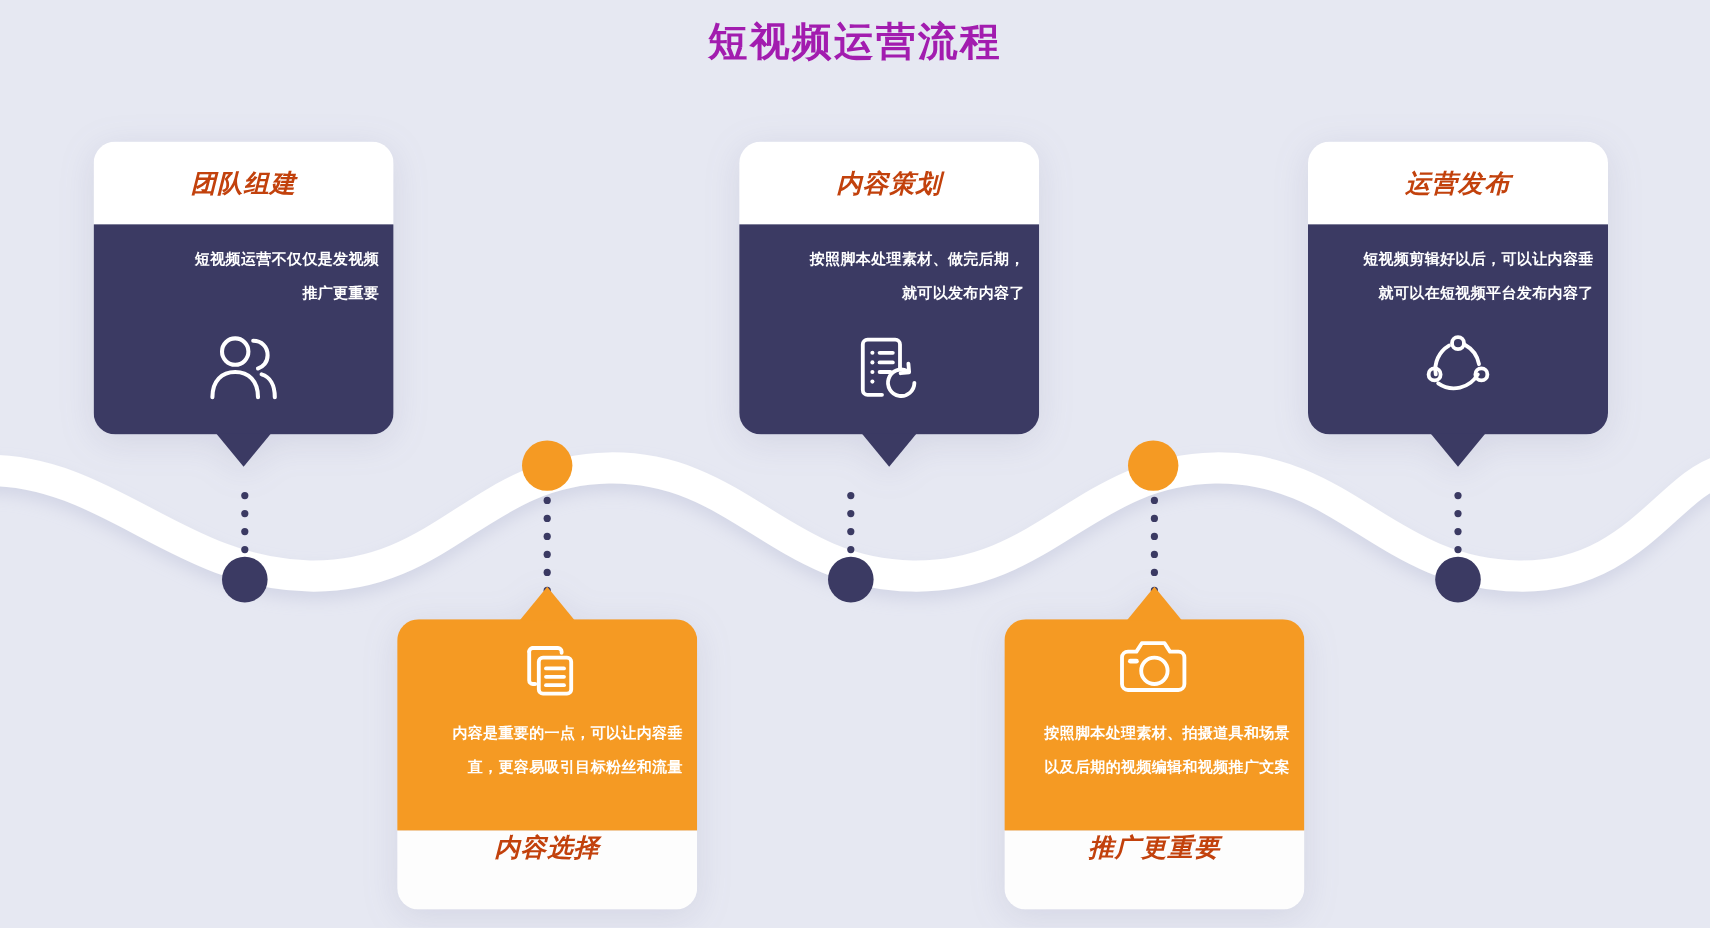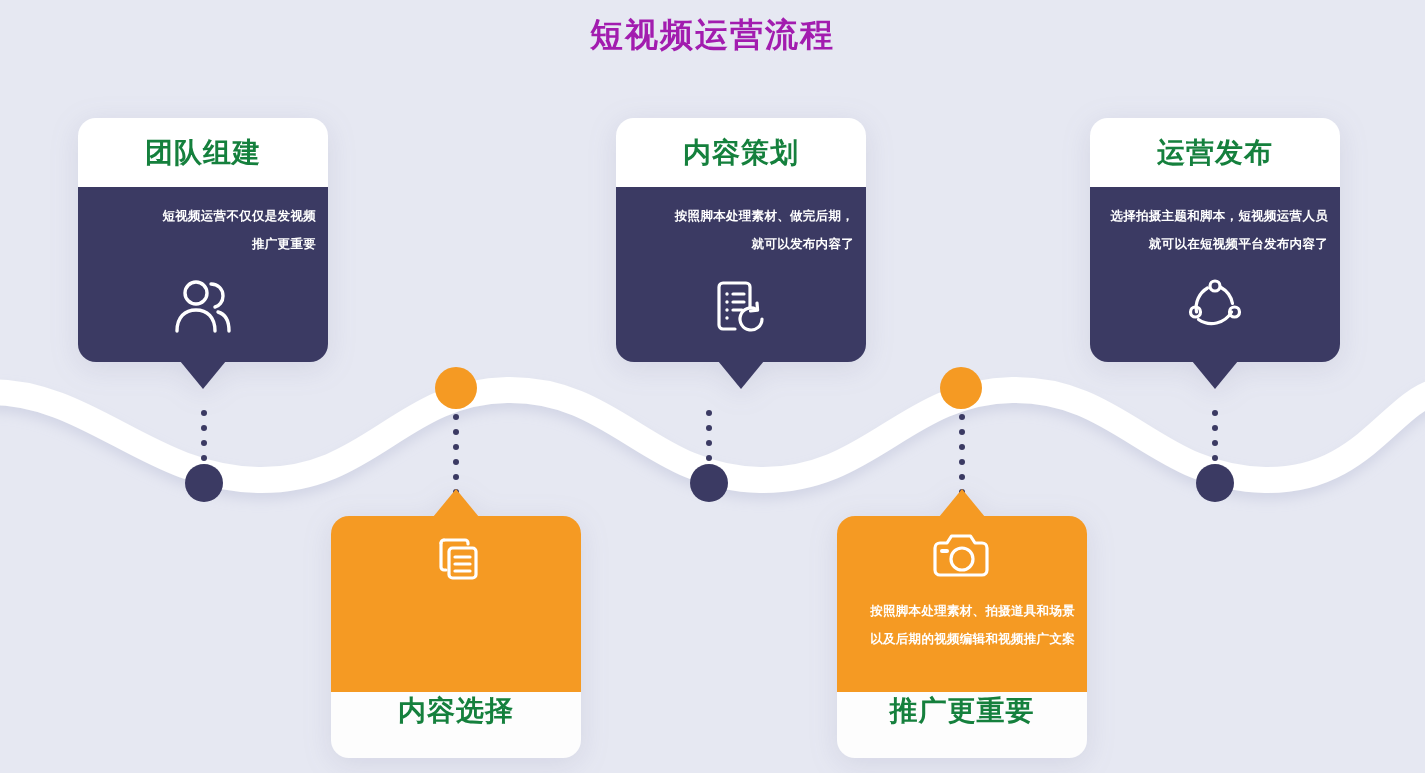--- a/index.html
+++ b/index.html
@@ -83,24 +83,25 @@
   }
   .card-bottom .card-head {
     background: #fdfdfd;
     height: 66px;
     display: flex;
     align-items: flex-start;
     justify-content: center;
   }
 
   .card-title {
-    font-size: 28px;
+    font-size: 21px;
     font-weight: bold;
-    color: #15803d;
+    color: #c2410c;
     letter-spacing: 1px;
+    font-style: italic;
   }
 
   .card-desc {
     position: absolute;
     left: 12px;
     right: 12px;
     color: #ffffff;
     font-size: 12.5px;
     line-height: 2.25;
     text-align: right;
@@ -290,21 +291,21 @@
     <div class="pointer pointer-down"></div>
   </div>
 
   <div class="card card-top" style="left:1090px; top:118px;">
     <div class="card-inner">
       <div class="card-head">
         <div class="card-title">运营发布</div>
       </div>
       <div class="card-body">
         <div class="card-desc">
-          <div>选择拍摄主题和脚本，短视频运营人员</div>
+          <div>短视频剪辑好以后，可以让内容垂</div>
           <div>就可以在短视频平台发布内容了</div>
         </div>
         <div class="card-icon">
           <svg width="58" height="58" viewBox="0 0 58 58" fill="none" stroke="#ffffff" stroke-width="3.2" stroke-linecap="round" stroke-linejoin="round">
             <path d="M35 8.5 a23 23 0 0 1 11.5 16"></path>
             <path d="M45.5 33 a23 23 0 0 1-33 7.5"></path>
             <path d="M10.5 33 a23 23 0 0 1 11-24"></path>
             <circle cx="29" cy="7" r="5"></circle>
             <circle cx="48.5" cy="33" r="5"></circle>
             <circle cx="9.5" cy="33" r="5"></circle>
@@ -322,20 +323,24 @@
           <svg width="56" height="56" viewBox="0 0 56 56" fill="none" stroke="#ffffff" stroke-width="3.2" stroke-linecap="round" stroke-linejoin="round">
             <path d="M16 10 h21 a3 3 0 0 1 3 3 v1"></path>
             <path d="M13 13 v24 a3 3 0 0 0 3 3 h2"></path>
             <path d="M13 13 a3 3 0 0 1 3-3"></path>
             <rect x="21" y="18" width="27" height="30" rx="3.5"></rect>
             <line x1="27" y1="27" x2="42" y2="27"></line>
             <line x1="27" y1="34" x2="42" y2="34"></line>
             <line x1="27" y1="41" x2="42" y2="41"></line>
           </svg>
         </div>
+        <div class="card-desc">
+          <div>内容是重要的一点，可以让内容垂</div>
+          <div>直，更容易吸引目标粉丝和流量</div>
+        </div>
       </div>
       <div class="card-head">
         <div class="card-title">内容选择</div>
       </div>
     </div>
     <div class="pointer pointer-up"></div>
   </div>
 
   <div class="card card-bottom" style="left:837px; top:516px;">
     <div class="card-inner">

